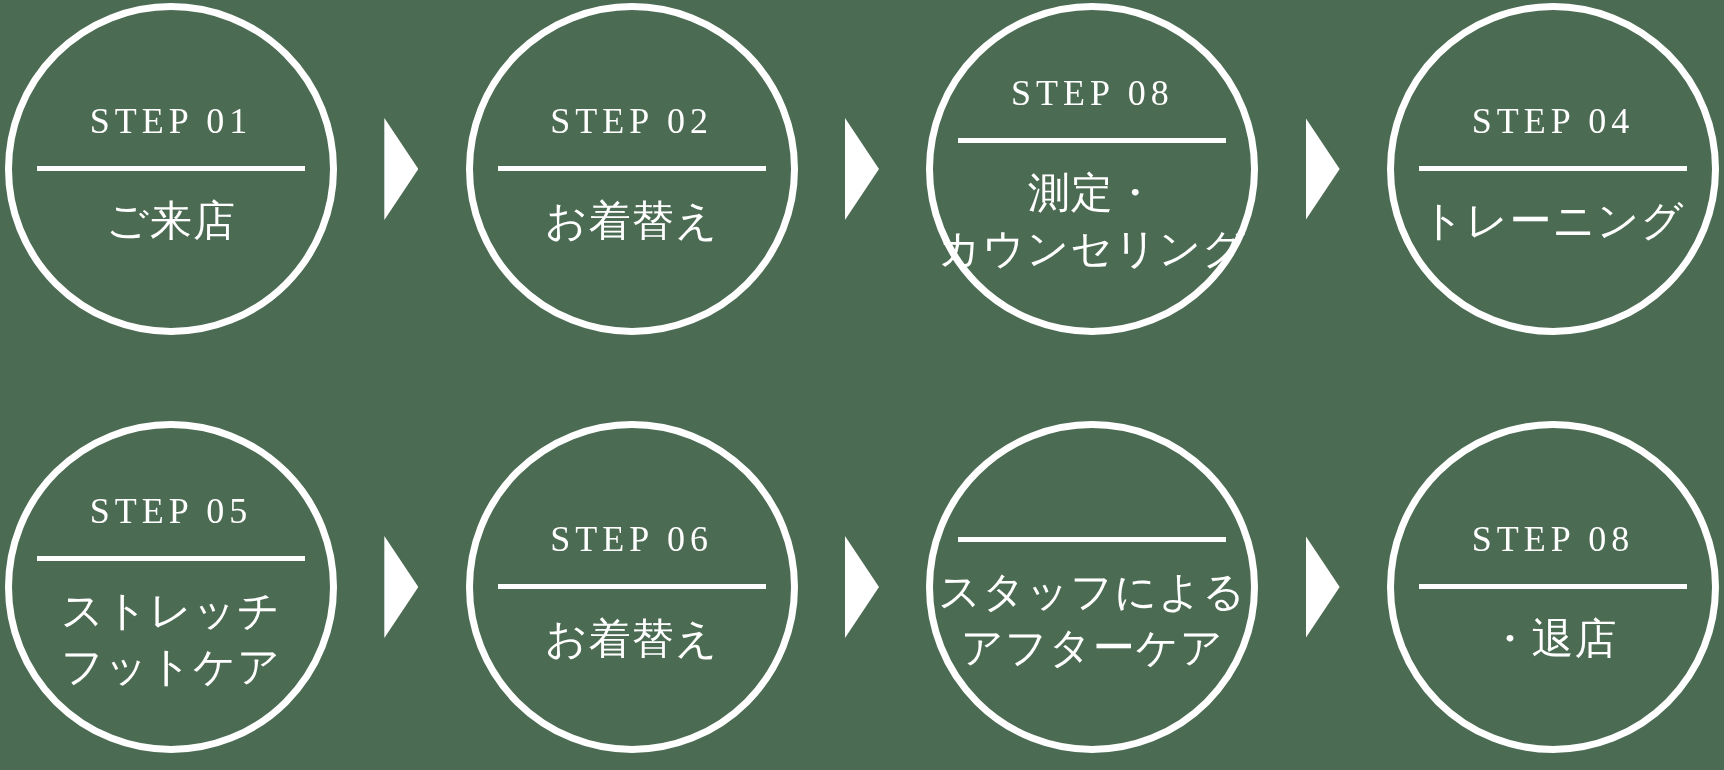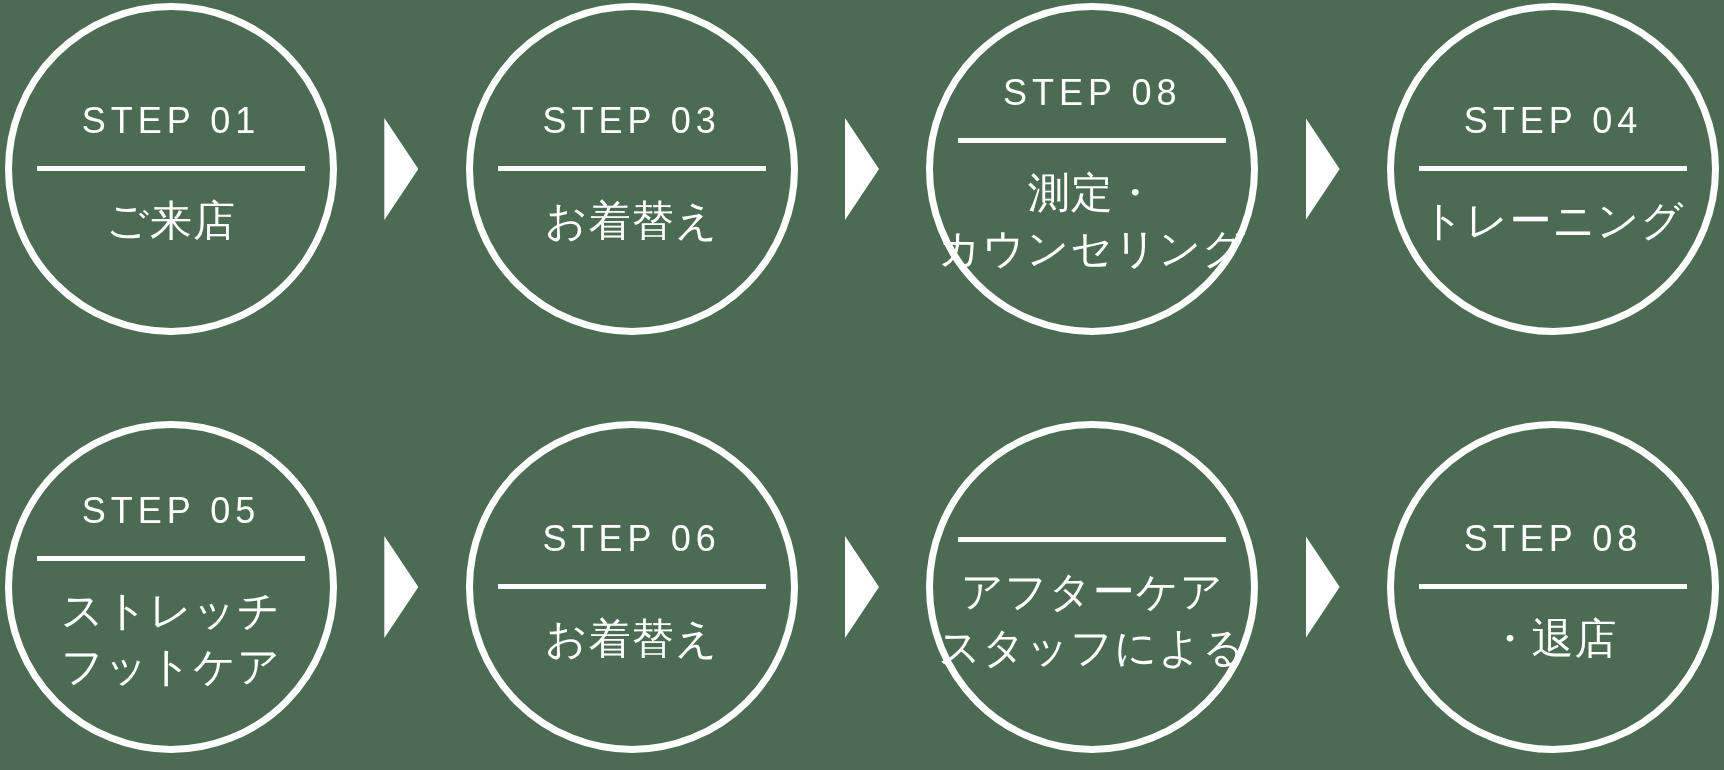--- a/index.html
+++ b/index.html
@@ -20,20 +20,21 @@
     flex-direction: column;
     justify-content: flex-start;
     padding-top: 2px;
   }
   .flow-row {
     display: flex;
     justify-content: space-between;
     align-items: center;
     padding: 0 5px;
     height: 334px;
+    font-family: Liberation Serif, serif;
   }
   .flow-row.second { margin-top: 84px; }
   .step-circle {
     width: 332px;
     height: 332px;
     border: 7px solid var(--fg);
     border-radius: 50%;
     display: flex;
     flex-direction: column;
     align-items: center;
@@ -87,21 +88,21 @@
       <div class="step-label">STEP 01</div>
       <div class="step-divider"></div>
       <div class="step-title">
         <span class="line">ご来店</span>
       </div>
     </div>
 
     <div class="flow-arrow"></div>
 
     <div class="step-circle">
-      <div class="step-label">STEP 03</div>
+      <div class="step-label">STEP 02</div>
       <div class="step-divider"></div>
       <div class="step-title">
         <span class="line">お着替え</span>
       </div>
     </div>
 
     <div class="flow-arrow"></div>
 
     <div class="step-circle">
       <div class="step-label">STEP 08</div>
@@ -143,22 +144,22 @@
       <div class="step-title">
         <span class="line">お着替え</span>
       </div>
     </div>
 
     <div class="flow-arrow"></div>
 
     <div class="step-circle">
       <div class="step-divider"></div>
       <div class="step-title">
+        <span class="line">スタッフによる</span>
         <span class="line">アフターケア</span>
-        <span class="line">スタッフによる</span>
       </div>
     </div>
 
     <div class="flow-arrow"></div>
 
     <div class="step-circle">
       <div class="step-label">STEP 08</div>
       <div class="step-divider"></div>
       <div class="step-title">
         <span class="line">・退店</span>

